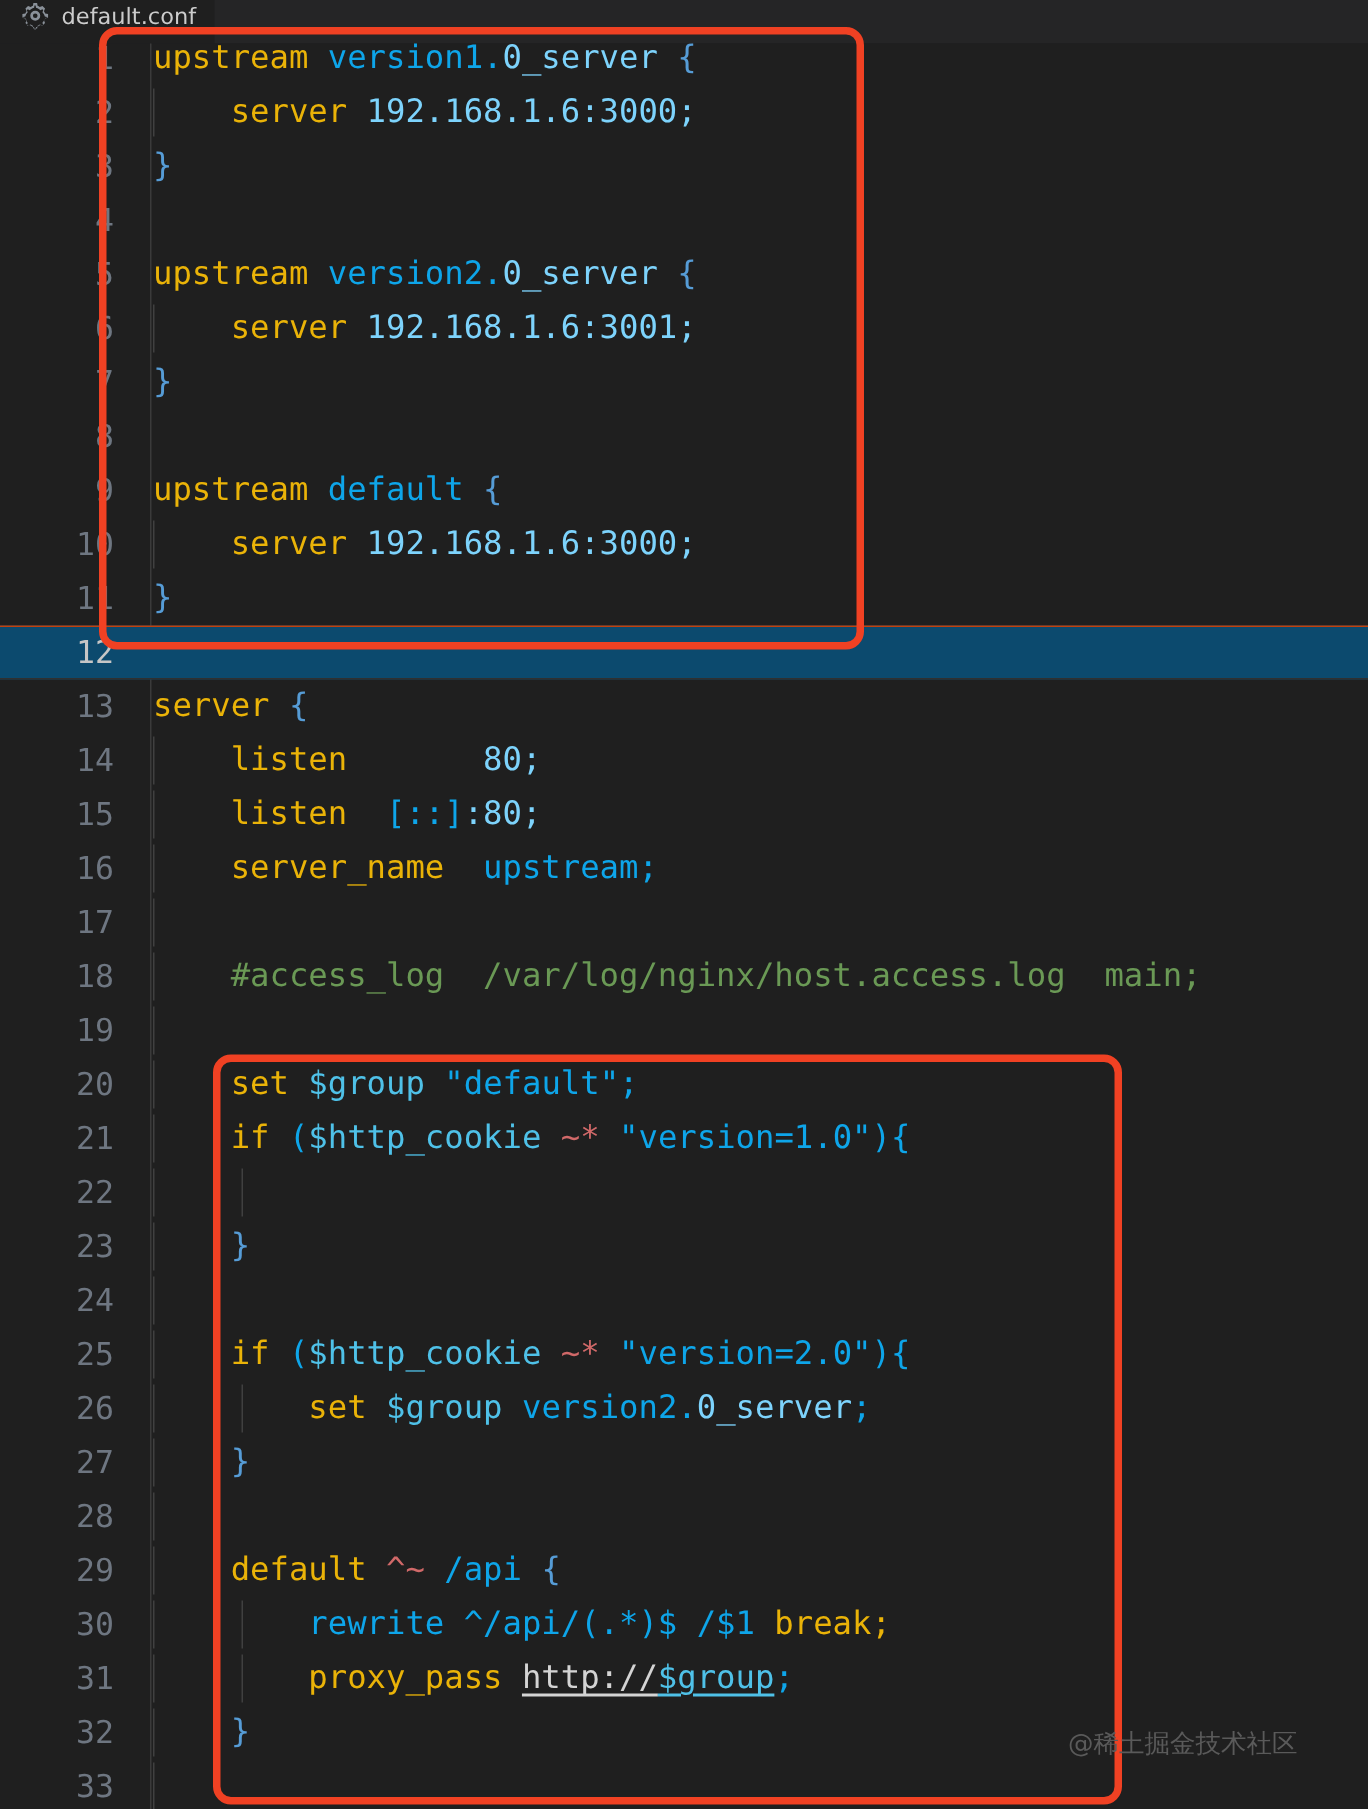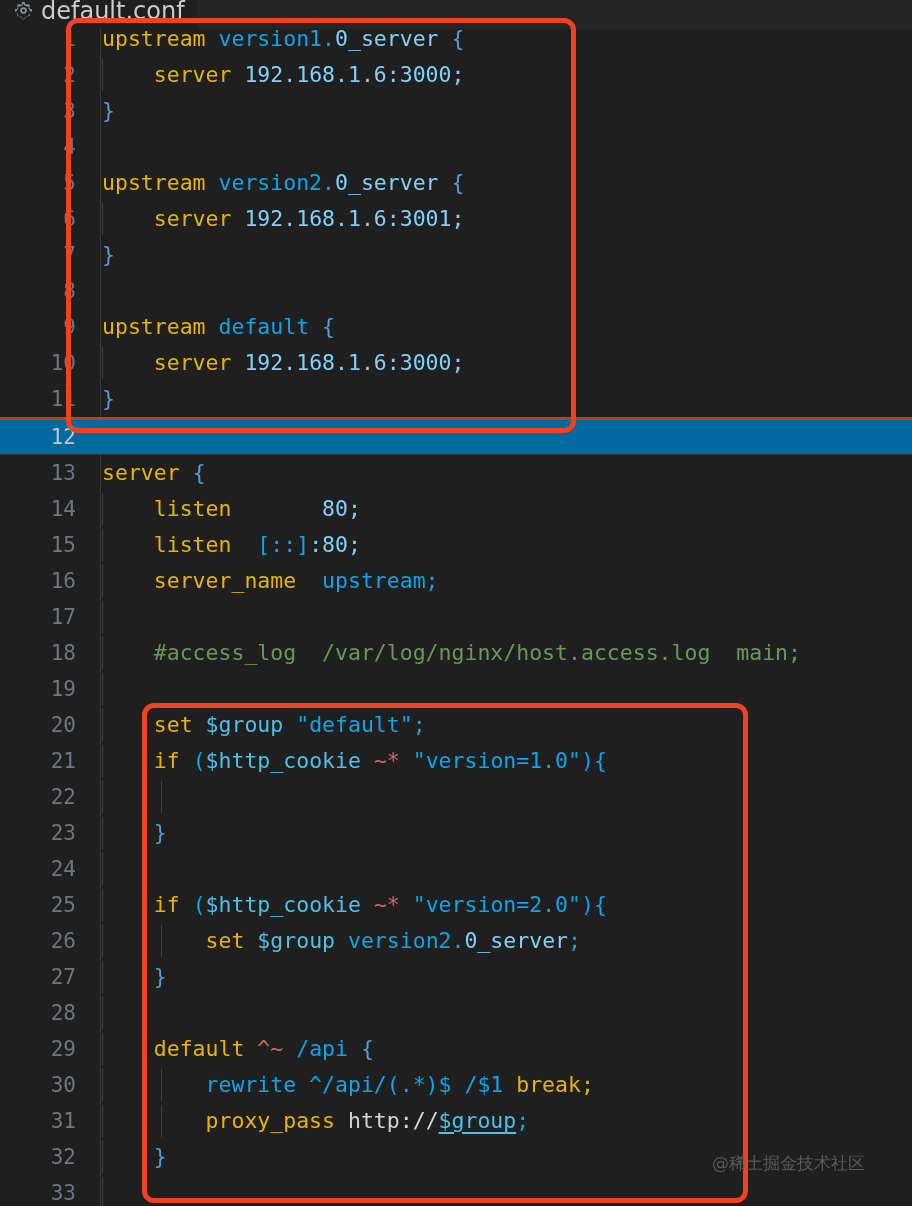--- a/index.html
+++ b/index.html
@@ -44,21 +44,21 @@
   }
   .tab-icon {
     width: 19px; height: 19px;
     margin-right: 8px;
     flex: 0 0 auto;
     display: block;
   }
   .tab-label {
     color: #cccccc;
     font-family: "DejaVu Sans", "Liberation Sans", sans-serif;
-    font-size: 24px;
+    font-size: 15px;
     line-height: 22px;
     white-space: nowrap;
   }
 
   
   .code-area {
     position: absolute;
     top: 29px; left: 0;
     width: 912px;
     height: 1177px;
@@ -97,22 +97,22 @@
     user-select: none;
   }
   .ltext {
     position: absolute;
     left: 102px;
     top: 0;
     color: #d4d4d4;
     line-height: 36px;
   }
   .line.active {
-    background: #0369a1;
-    border-top: 3px solid #c2410c;
+    background: #0c4a6e;
+    border-top: 1px solid #c2410c;
     border-bottom: 1px solid #303030;
     height: 34px;
   }
   .line.active .lnum { color: #c6c6c6; line-height: 34px; }
   .line.active .ltext { line-height: 34px; }
 
   
   .iguide {
     position: absolute;
     top: 2px;
@@ -122,21 +122,21 @@
   }
 
   
   .k   { color: #eab308; }  
   .v   { color: #4fc1e8; }  
   .n   { color: #7dd3fc; }  
   .s   { color: #0ea5e9; }  
   .c   { color: #6a9955; }  
   .op  { color: #d16969; }  
   .br  { color: #569cd6; }
-  .link { color: #d4d4d4; text-underline-offset: 4px; }
+  .link { color: #d4d4d4; text-decoration: underline; text-underline-offset: 4px; }
   .linkv { color: #4fc1e8; text-decoration: underline; text-underline-offset: 4px; }
 
   
   .annot {
     position: absolute;
     border: 5px solid #f04123;
     border-radius: 12px;
     box-sizing: border-box;
     pointer-events: none;
   }

